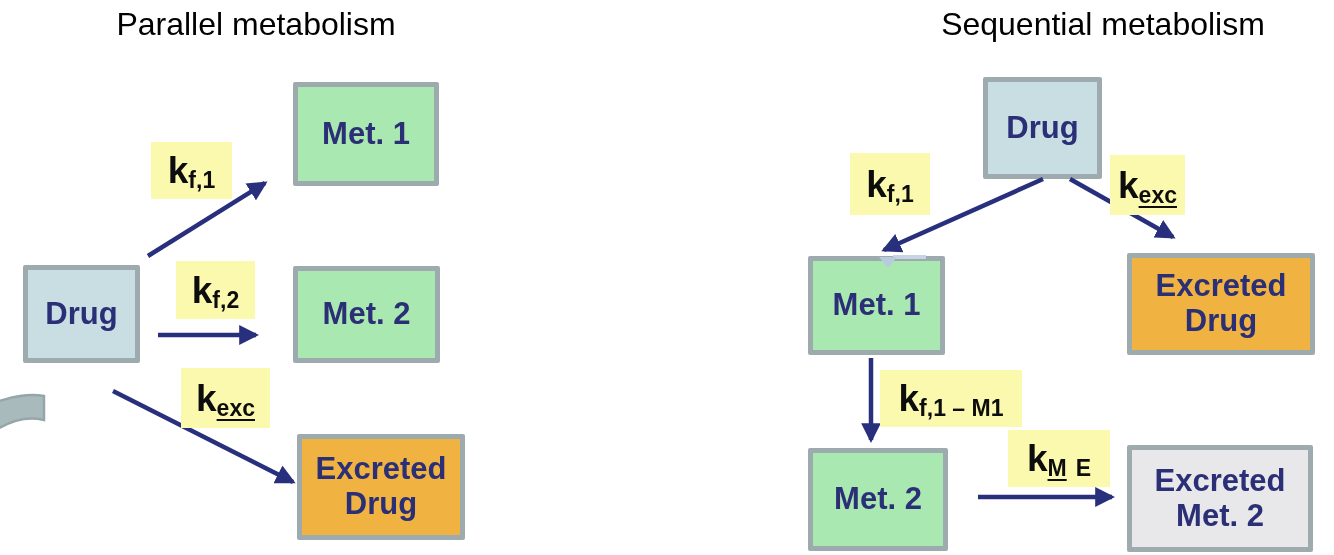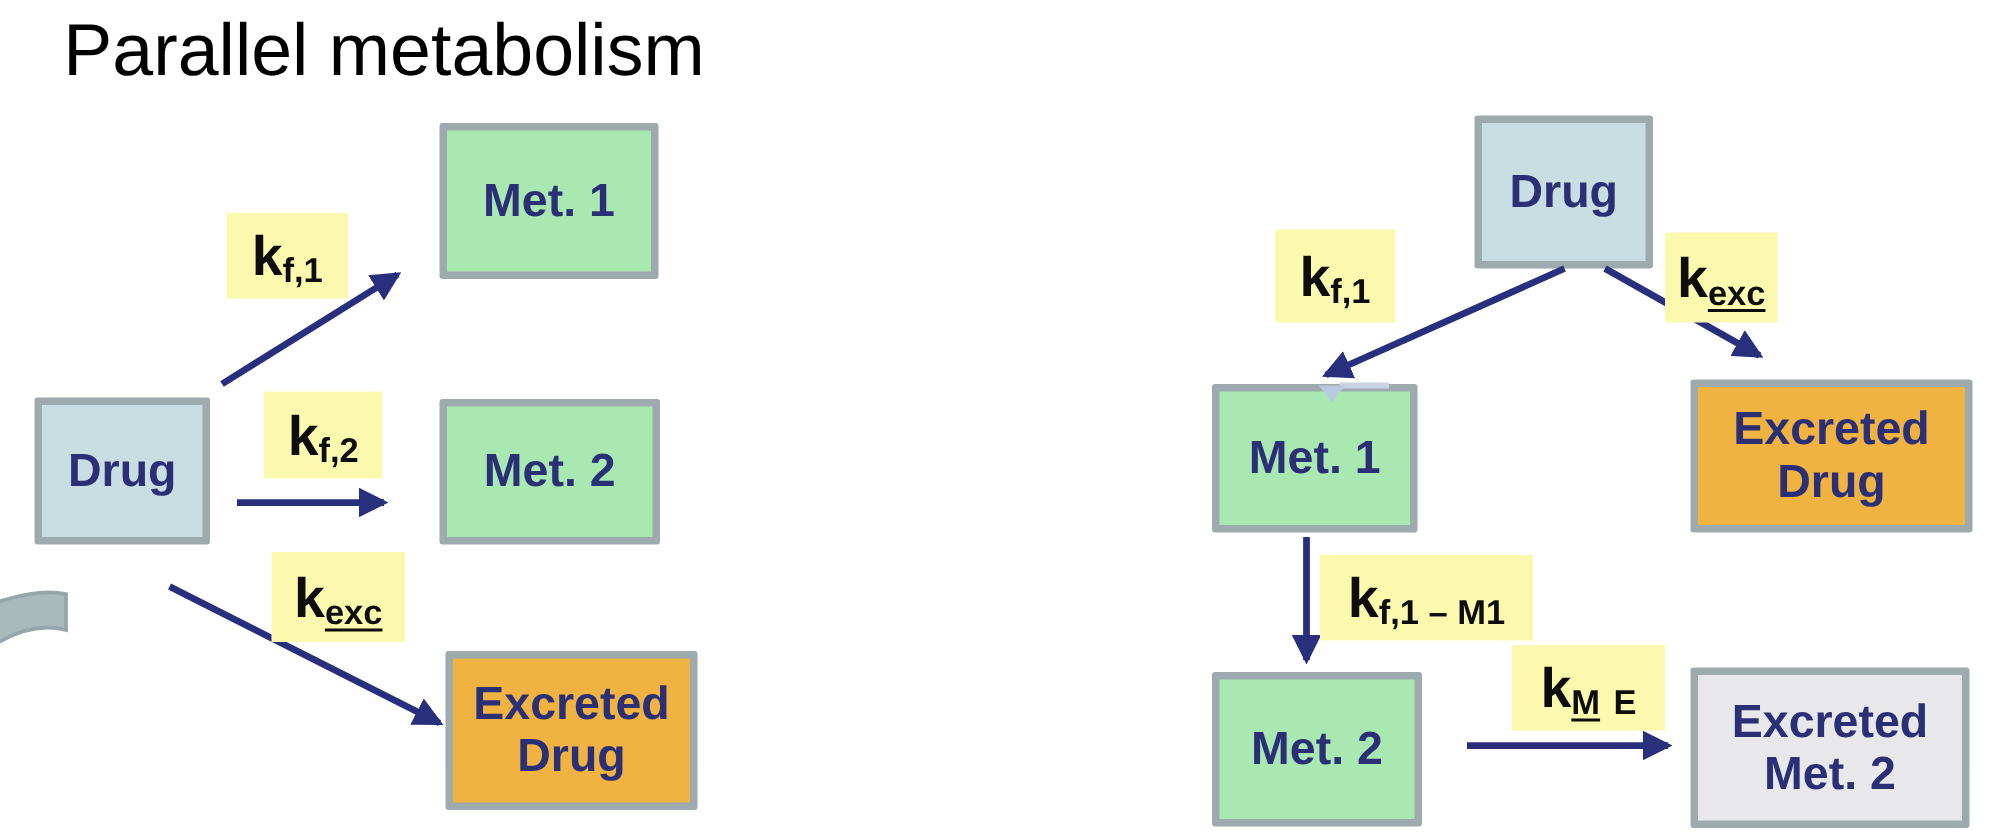--- a/index.html
+++ b/index.html
@@ -5,21 +5,21 @@
   html,body{margin:0;padding:0;background:#ffffff;}
   #canvas{
     position:relative;
     width:1334px;height:555px;
     background:#ffffff;
     overflow:hidden;
     font-family:"Liberation Sans", sans-serif;
   }
   .panel-title{
     position:absolute;
-    font-size:49px;
+    font-size:32px;
     font-weight:400;
     color:#000000;
     text-align:center;
     white-space:nowrap;
   }
   .node{
     position:absolute;
     box-sizing:border-box;
     border:5px solid #9daaae;
     border-radius:2px;
@@ -73,20 +73,21 @@
     border-right:9px solid transparent;
     border-top:11px solid #b9c9de;
   }
 </style>
 </head>
 <body>
 
 <div id="canvas">
 
   <div class="panel-title" style="left:36px;top:6px;width:440px;">Parallel metabolism</div>
+  <div class="panel-title" style="left:883px;top:6px;width:440px;">Sequential metabolism</div>
 
   <div class="node fill-drug" style="left:23px;top:265px;width:117px;height:98px;">
     <span>Drug</span>
   </div>
   <div class="node fill-met" style="left:293px;top:82px;width:146px;height:104px;">
     <span>Met. 1</span>
   </div>
   <div class="node fill-met" style="left:293px;top:266px;width:147px;height:97px;">
     <span>Met. 2</span>
   </div>

